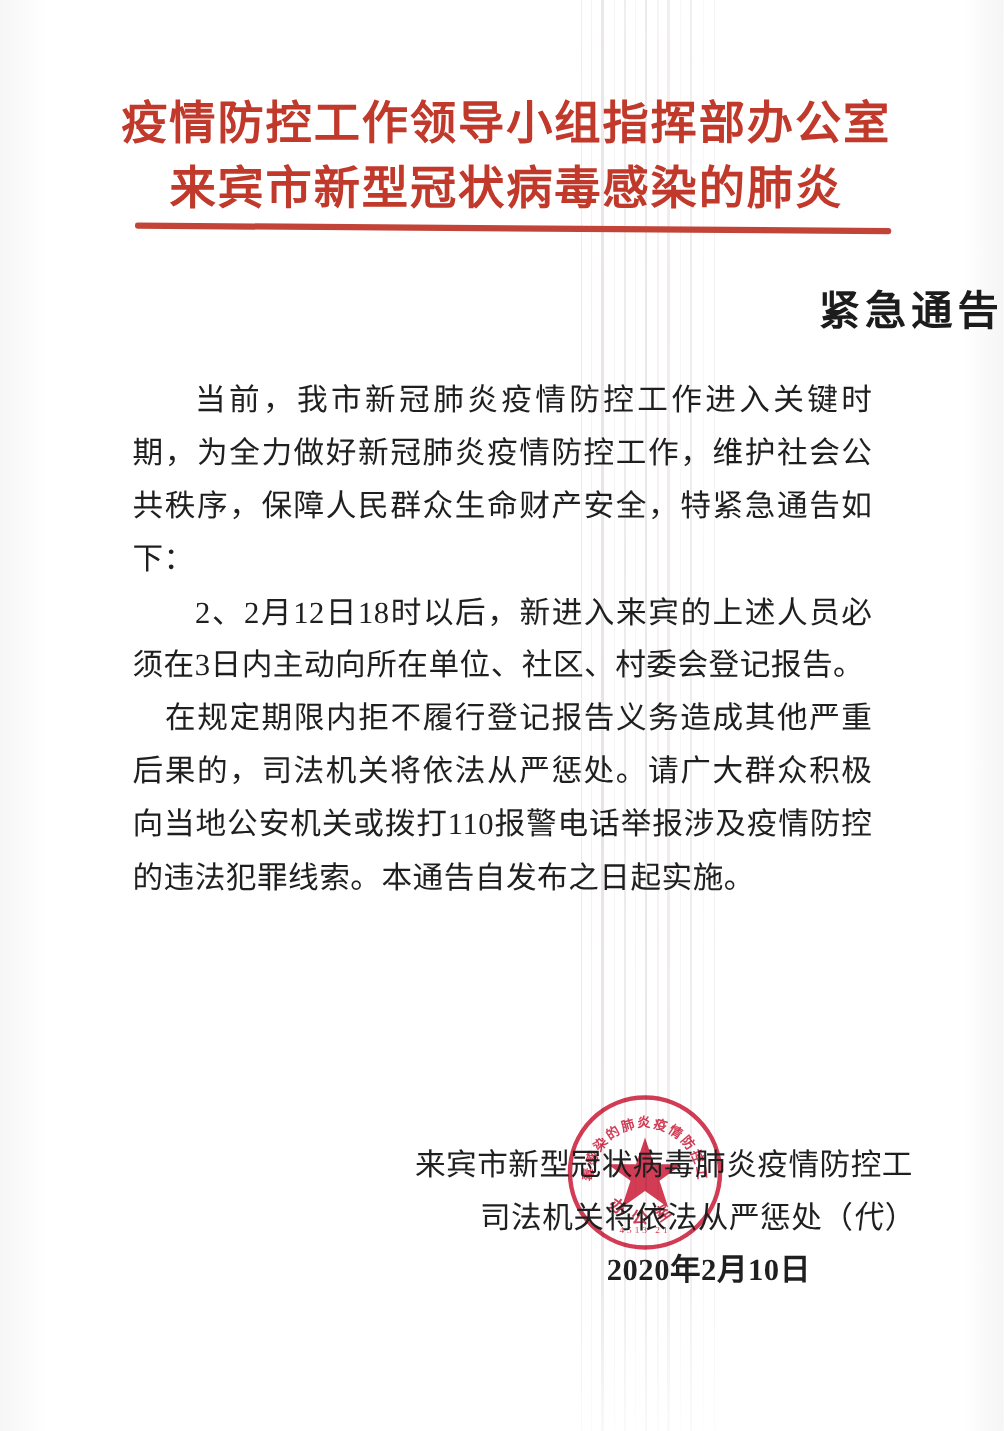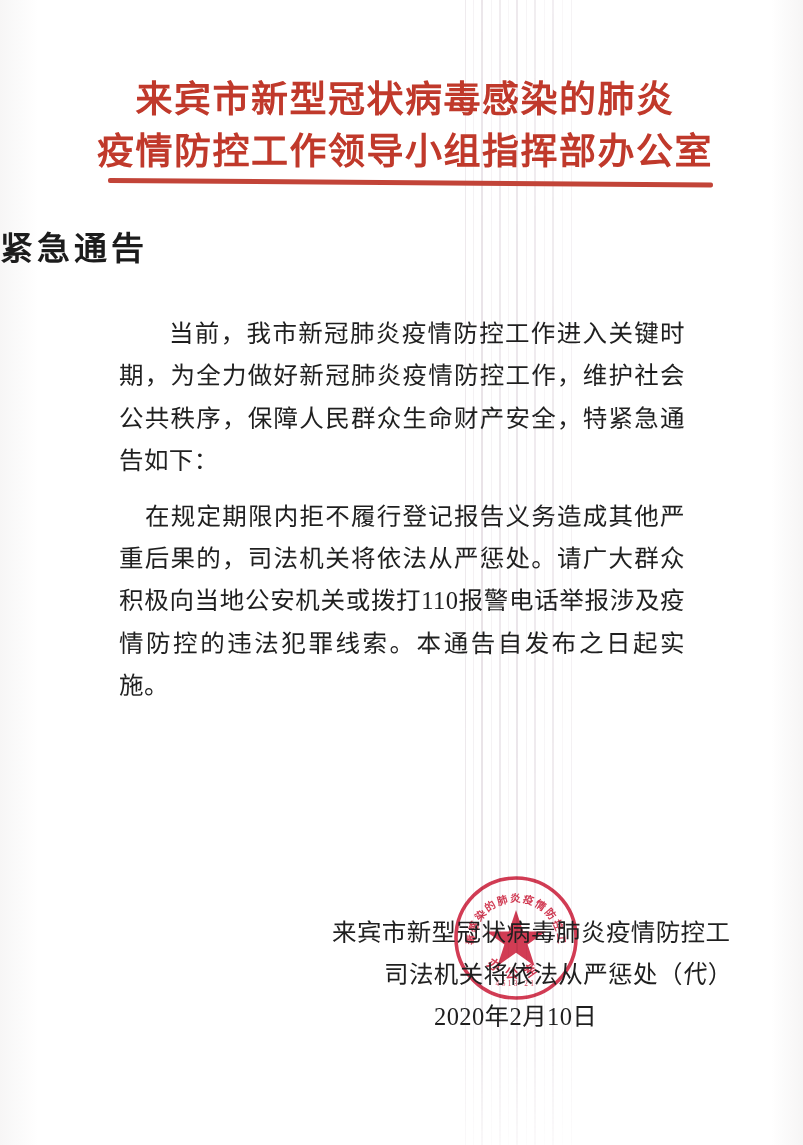--- a/index.html
+++ b/index.html
@@ -100,21 +100,21 @@
     transform: rotate(0.42deg);
     transform-origin: left center;
   }
 
   
   .doc-title {
     position: absolute;
     left: 0;
     top: 222px;
     width: 803px;
-    text-align: left;
+    text-align: right;
     font-family: "Liberation Serif", "DejaVu Serif", serif;
     font-weight: bold;
     font-size: 33px;
     letter-spacing: 4px;
     color: #1c1c1c;
   }
 
   
   .body-block {
     position: absolute;
@@ -122,39 +122,39 @@
     top: 300px;
     width: 592px;
   }
   .para {
     font-size: 24.5px;
     line-height: 42.4px;
     color: #1f1f1f;
     letter-spacing: 0.4px;
     text-align: justify;
     text-justify: inter-ideograph;
-    margin: 13px;
+    margin: 0;
   }
   .para.indent-2 { text-indent: 50px; }
   .para.indent-1 { text-indent: 26px; font-family: Liberation Serif, serif; }
 
   
   .signature {
     position: absolute;
     left: 260px;
     top: 912px;
     width: 440px;
     color: #1f1f1f;
     font-size: 24.5px;
     line-height: 42px;
     letter-spacing: 0.4px;
   }
   .sig-line-1 { text-align: center;  padding-left: 72px; white-space: nowrap; }
   .sig-line-2 { text-align: left;  padding-left: 124px; white-space: nowrap; }
-  .sig-line-3 { text-align: left;  padding-left: 174px; white-space: nowrap; }
+  .sig-line-3 { text-align: center;  padding-left: 174px; white-space: nowrap; font-weight: bold; }
   .dai-mark {
     display: inline-block;
     font-family: "Liberation Serif", "DejaVu Serif", serif;
     transform: skewX(-7deg) scale(0.96, 1.04);
   }
 
   
   .seal {
     position: absolute;
     left: 452px;
@@ -169,30 +169,31 @@
 </style>
 </head>
 <body>
 
 <div class="page">
 
   <div class="paper-tint"></div>
   <div class="scan-streaks"></div>
 
   <div class="masthead">
+    <div class="masthead-line" style="color: rgb(192, 57, 43);">疫情防控工作领导小组指挥部办公室</div>
     <div class="masthead-line" style="color: rgb(192, 57, 43);">来宾市新型冠状病毒感染的肺炎</div>
-    <div class="masthead-line" style="color: rgb(192, 57, 43);">疫情防控工作领导小组指挥部办公室</div>
   </div>
 
   <div class="red-rule" style="background: rgb(194, 68, 56);"></div>
 
   <div class="doc-title">紧急通告</div>
 
   <div class="body-block">
     <p class="para indent-2">当前，我市新冠肺炎疫情防控工作进入关键时期，为全力做好新冠肺炎疫情防控工作，维护社会公共秩序，保障人民群众生命财产安全，特紧急通告如下：</p>
+    <p class="para indent-2">2、2月12日18时以后，新进入来宾的上述人员必须在3日内主动向所在单位、社区、村委会登记报告。</p>
     <p class="para indent-1">在规定期限内拒不履行登记报告义务造成其他严重后果的，司法机关将依法从严惩处。请广大群众积极向当地公安机关或拨打110报警电话举报涉及疫情防控的违法犯罪线索。本通告自发布之日起实施。</p>
   </div>
 
   <div class="seal">
     <svg viewBox="0 0 128 128" xmlns="http://www.w3.org/2000/svg">
       <defs>
         <path id="arcTop" d="M 22,70 A 42,42 0 0 1 106,70" fill="none"></path>
         <path id="arcBot" d="M 28,68 A 36,36 0 0 0 100,68" fill="none"></path>
       </defs>
       <circle cx="64" cy="64" r="60" fill="none" stroke="#C8102E" stroke-width="3.6"></circle>

